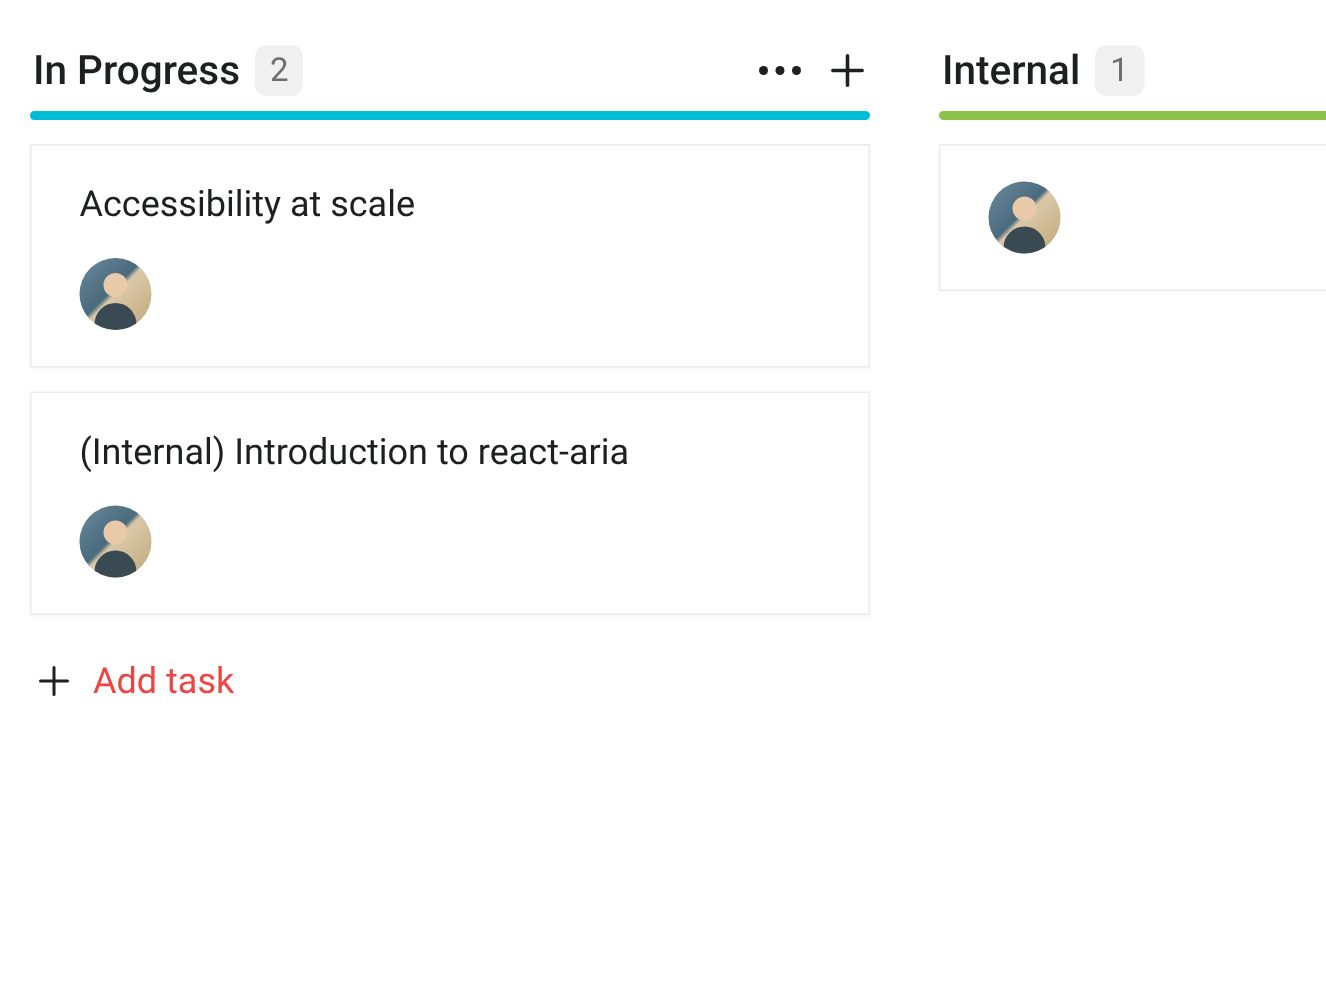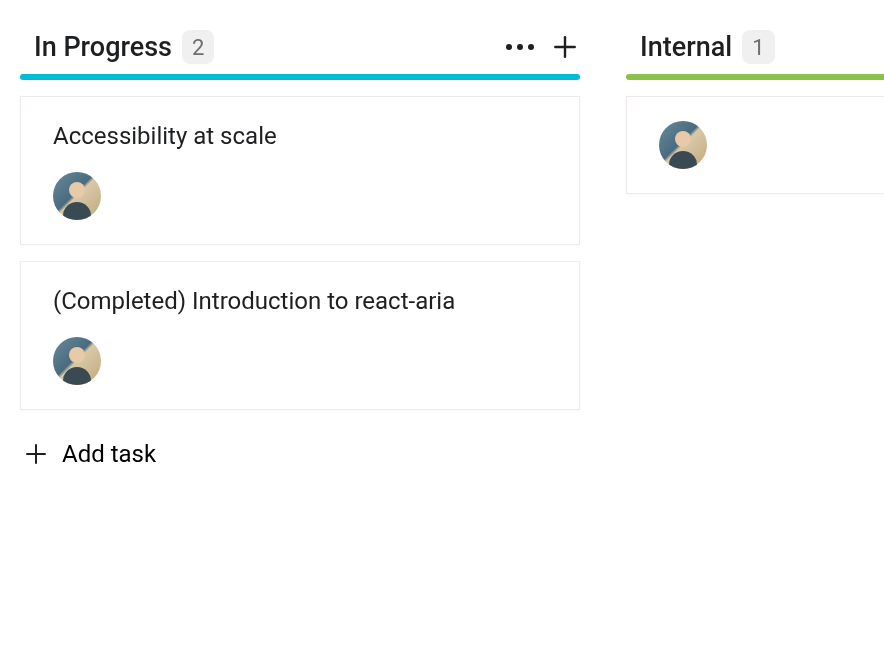--- a/index.html
+++ b/index.html
@@ -23,21 +23,20 @@
       width: 560px;
       flex-shrink: 0;
     }
     .column:last-child {
       width: 280px;
     }
     .column-header {
       display: flex;
       align-items: center;
       padding: 0 2px 10px 2px;
-      margin-left: 12px;
     }
     .column-title {
       font-size: 27px;
       font-weight: 500;
       color: #1e1f21;
     }
     .count-badge {
       display: inline-flex;
       align-items: center;
       justify-content: center;
@@ -129,21 +128,21 @@
       height: 22px;
       background: #3a4a52;
       border-radius: 14px 14px 0 0;
     }
     .add-task {
       display: flex;
       align-items: center;
       gap: 14px;
       padding: 14px 4px;
       cursor: pointer;
-      color: #000000;
+      color: #ef4444;
     }
     .add-task-label {
       font-size: 24px;
       font-weight: 400;
     }
     .add-task .plus-svg line {
       stroke: #1e1f21;
       stroke-width: 2;
     }
   </style>
@@ -174,21 +173,21 @@
       </div>
     </div>
     <div class="column-bar" style="background:#00bcd4"></div>
 
     <div class="card">
       <div class="card-title">Accessibility at scale</div>
       <div class="avatar"></div>
     </div>
 
     <div class="card">
-      <div class="card-title">(Completed) Introduction to react-aria</div>
+      <div class="card-title">(Internal) Introduction to react-aria</div>
       <div class="avatar"></div>
     </div>
 
     <div class="add-task">
       <svg class="plus-svg" width="24" height="24" viewBox="0 0 24 24">
         <line x1="12" y1="3" x2="12" y2="21"></line>
         <line x1="3" y1="12" x2="21" y2="12"></line>
       </svg>
       <span class="add-task-label">Add task</span>
     </div>

